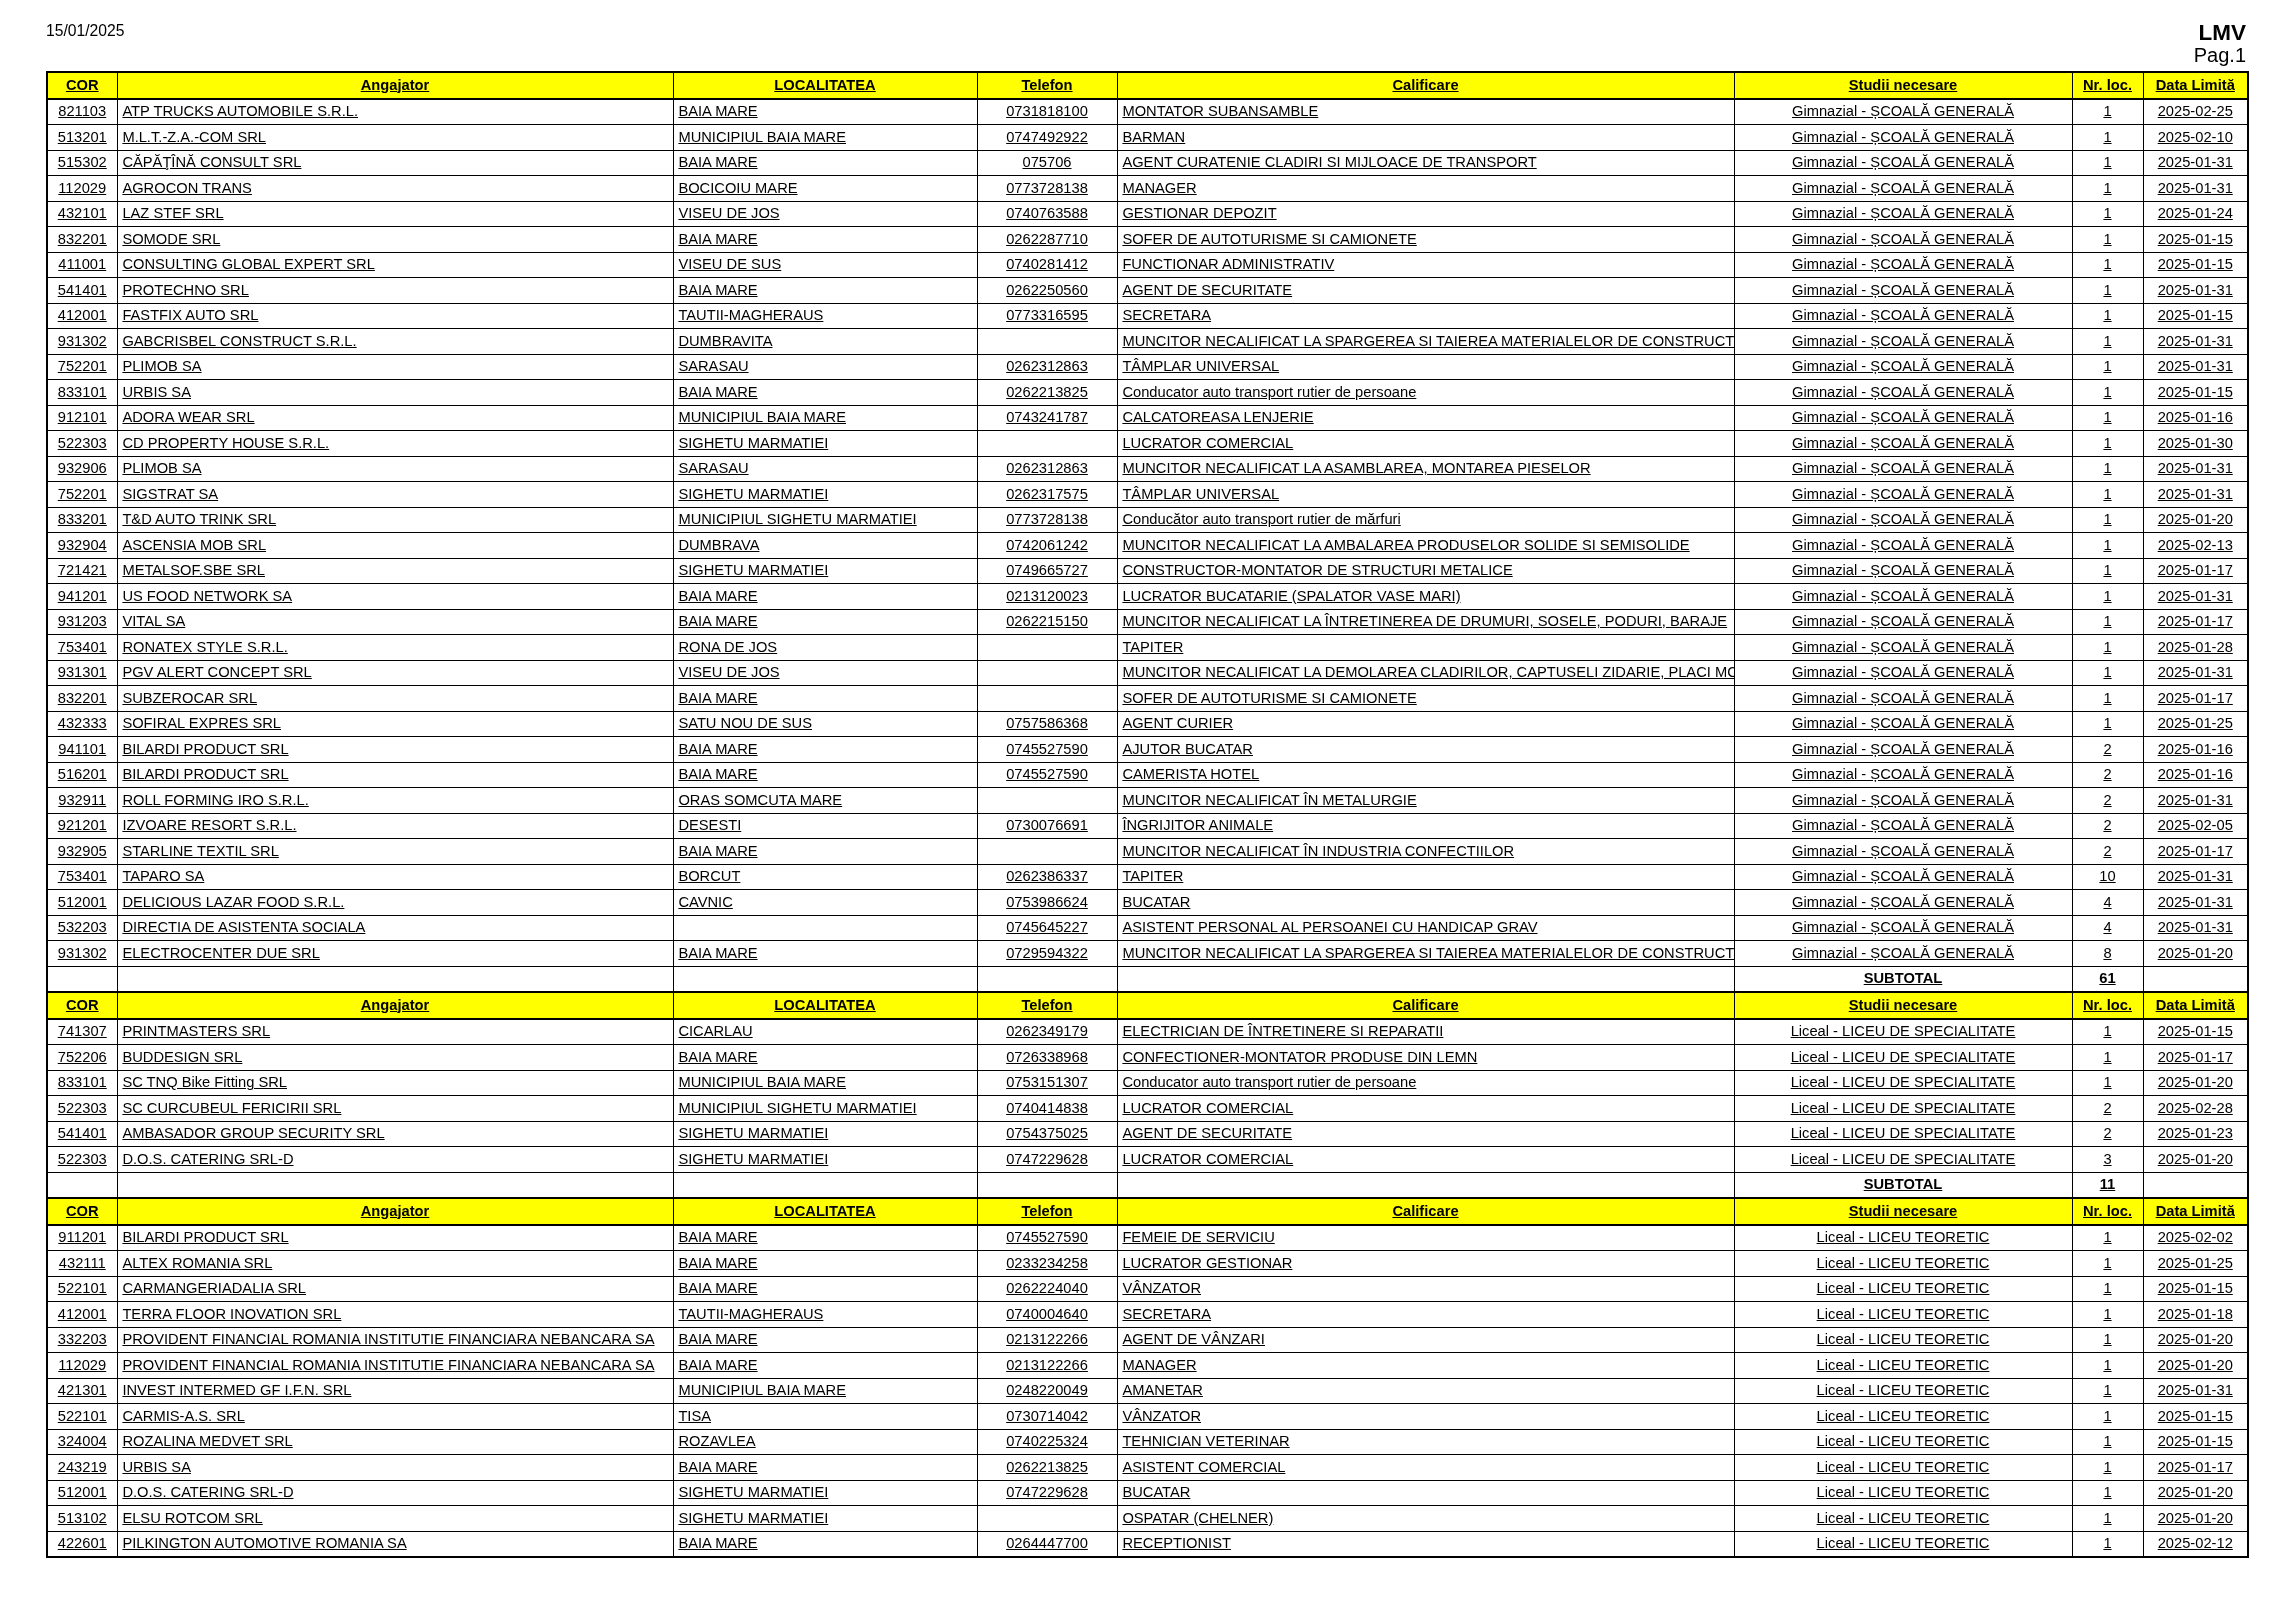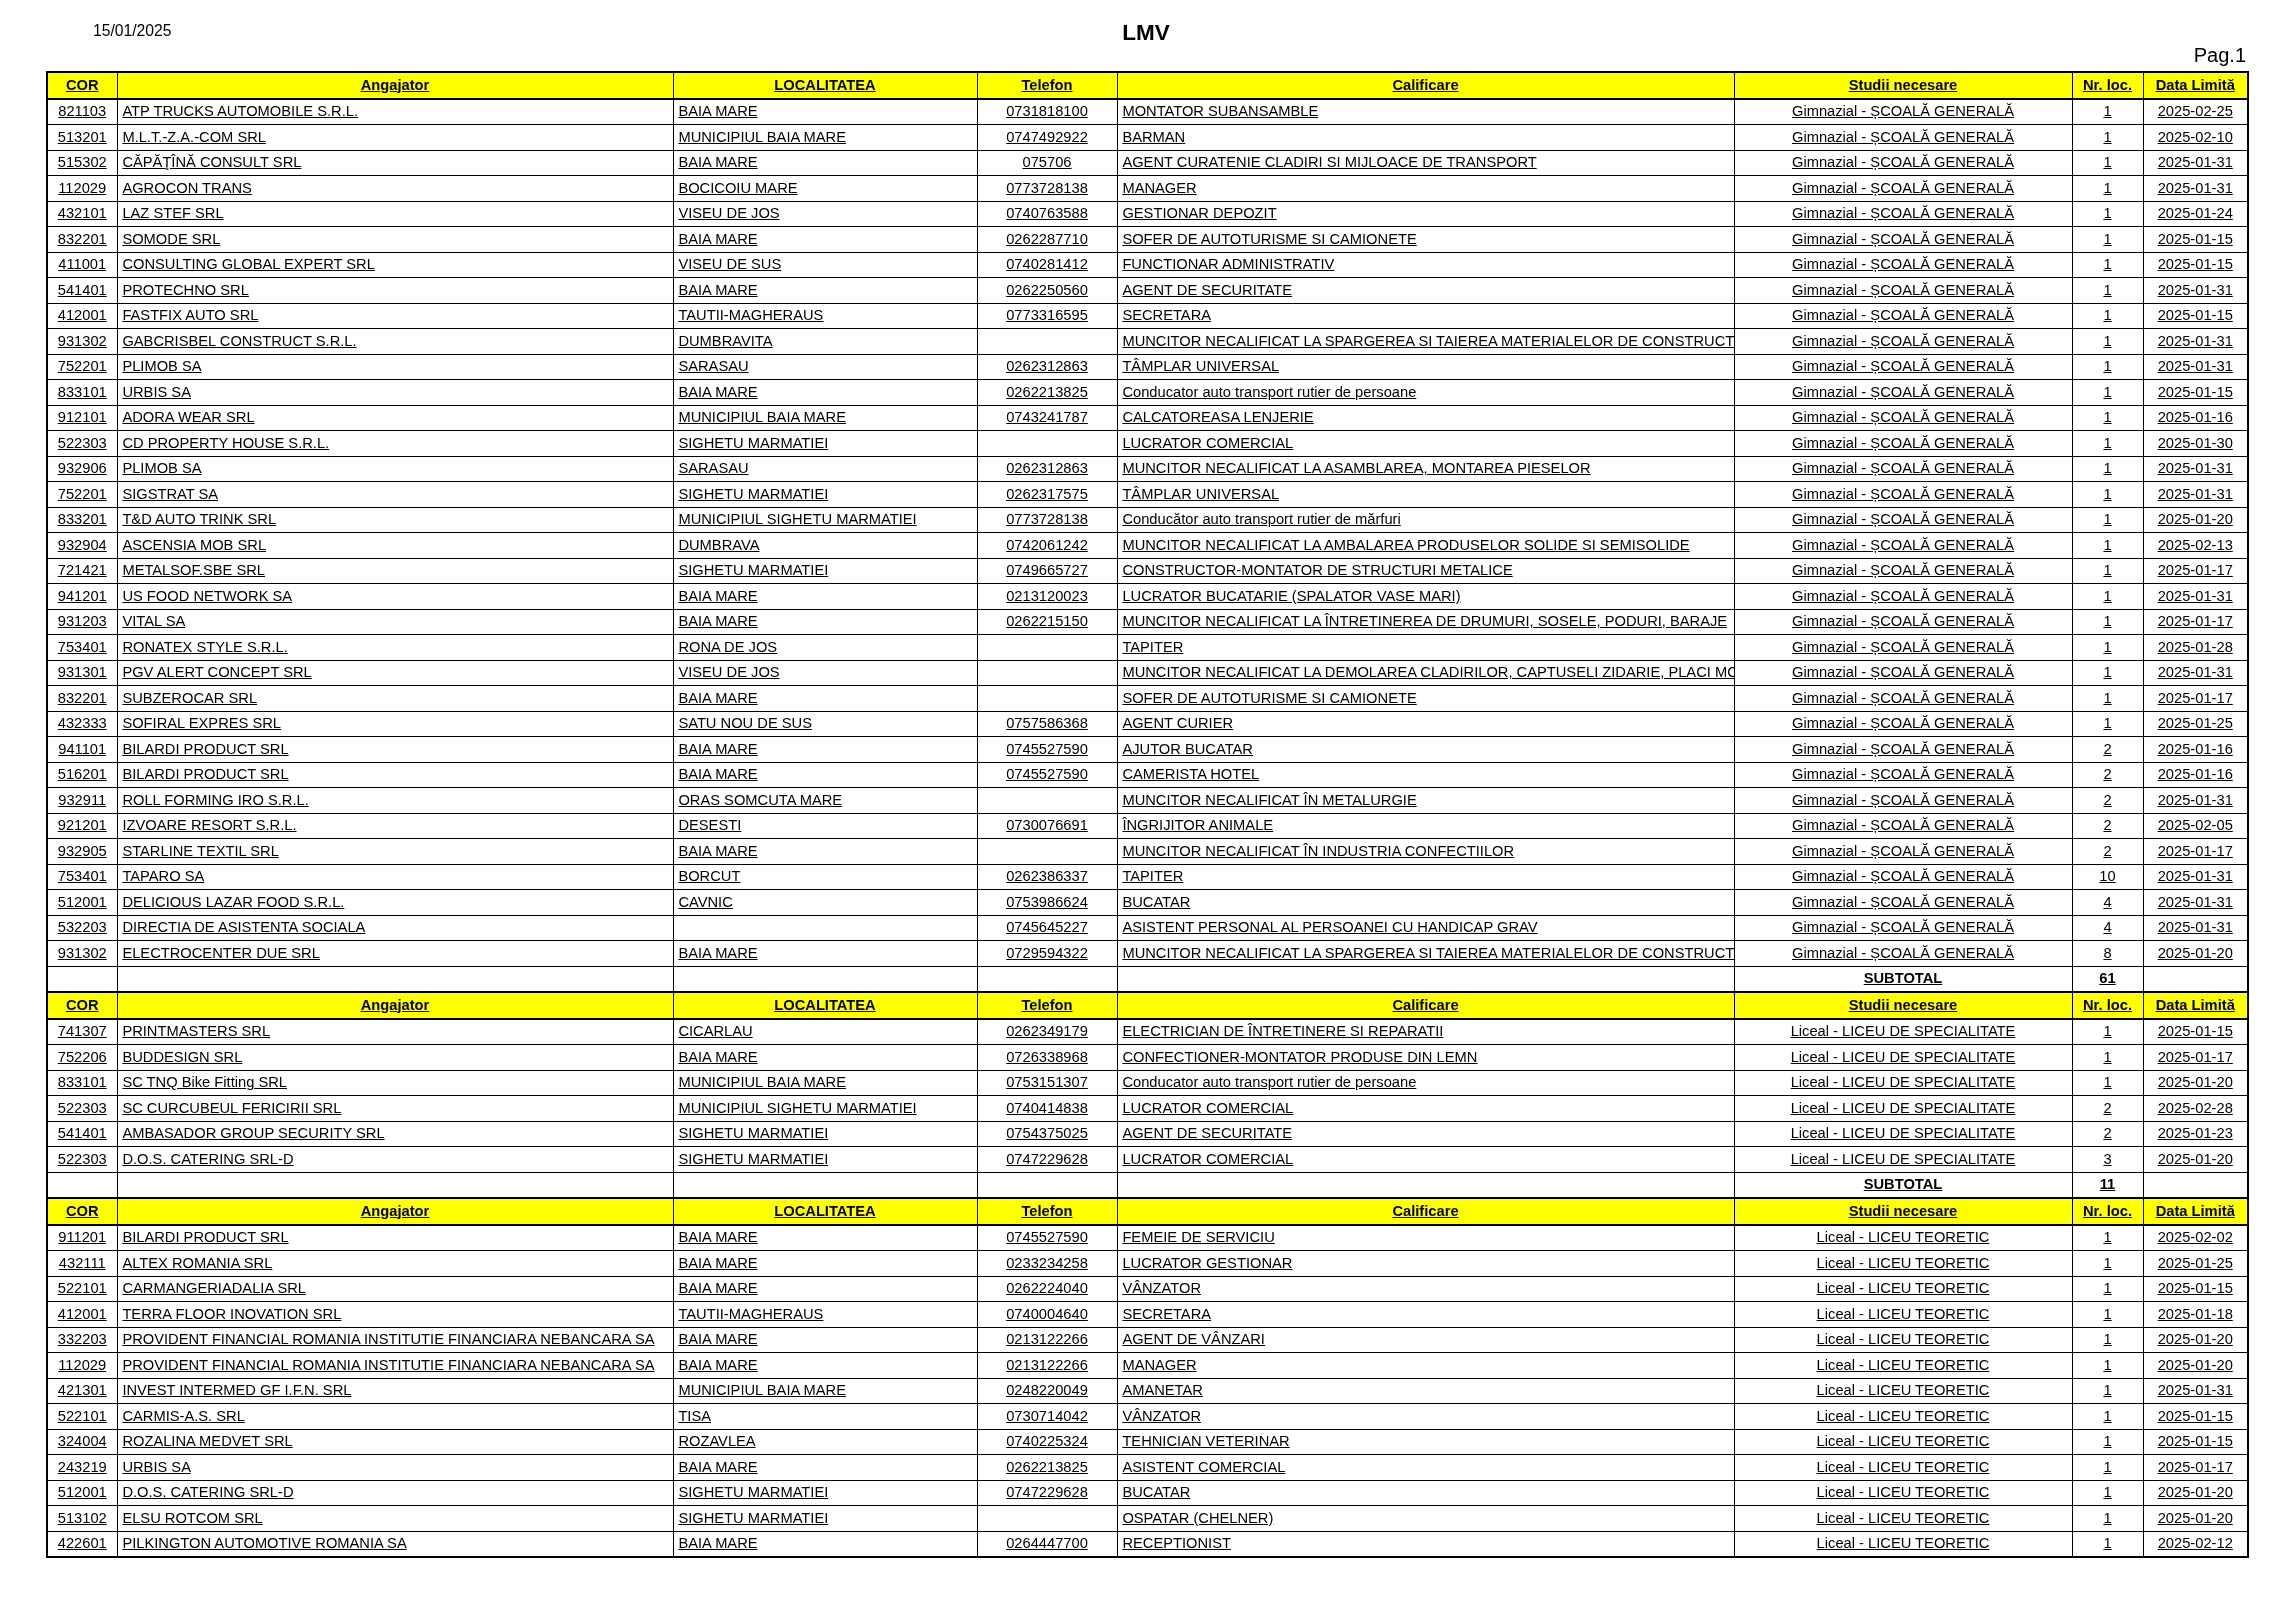--- a/index.html
+++ b/index.html
@@ -2,22 +2,22 @@
 <html><head>
 <meta charset="utf-8">
 <style>
   html,body{margin:0;padding:0;}
   body{
     width:2293px;height:1621px;background:#ffffff;position:relative;
     font-family:"Liberation Sans",sans-serif;color:#000;
     -webkit-font-smoothing:antialiased;
   }
   .topbar{position:absolute;left:46px;top:15.7px;width:2200px;height:49px;}
-  .doc-date{position:absolute;left:0;top:5.9px;font-size:15.7px;margin-left:47px;}
-  .doc-title{position:absolute;left:0;right:0;top:3.9px;text-align:center;font-size:22.5px;font-weight:bold;}
+  .doc-date{position:absolute;left:0;top:5.9px;font-size:15.7px;}
+  .doc-title{position:absolute;left:0;right:0;top:3.9px;text-align:right;font-size:22.5px;font-weight:bold;}
   .doc-page{position:absolute;right:0;top:2px;font-size:20px;margin-top:26px;}
   table.lmv{
     position:absolute;left:46px;top:71px;width:2200px;
     border-collapse:collapse;table-layout:fixed;border:2px solid #000;text-decoration:underline;
   }
   table.lmv td{
     border:1px solid #000;height:24.5px;padding:0 4.9px;font-size:14.7px;
     overflow:hidden;white-space:nowrap;vertical-align:middle;line-height:1.05;
   }
   tr.hdr td{

